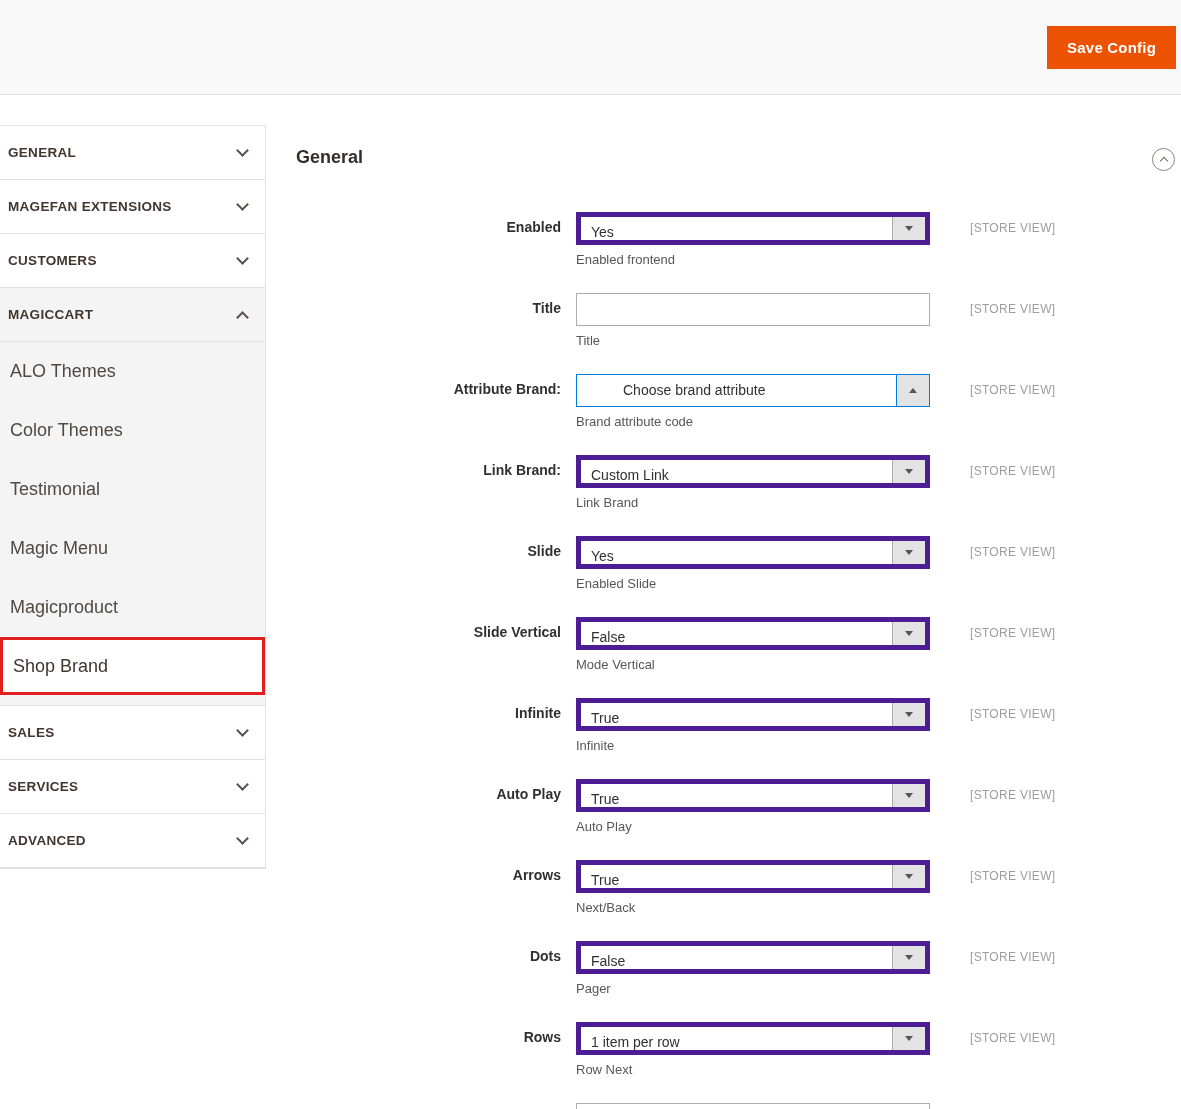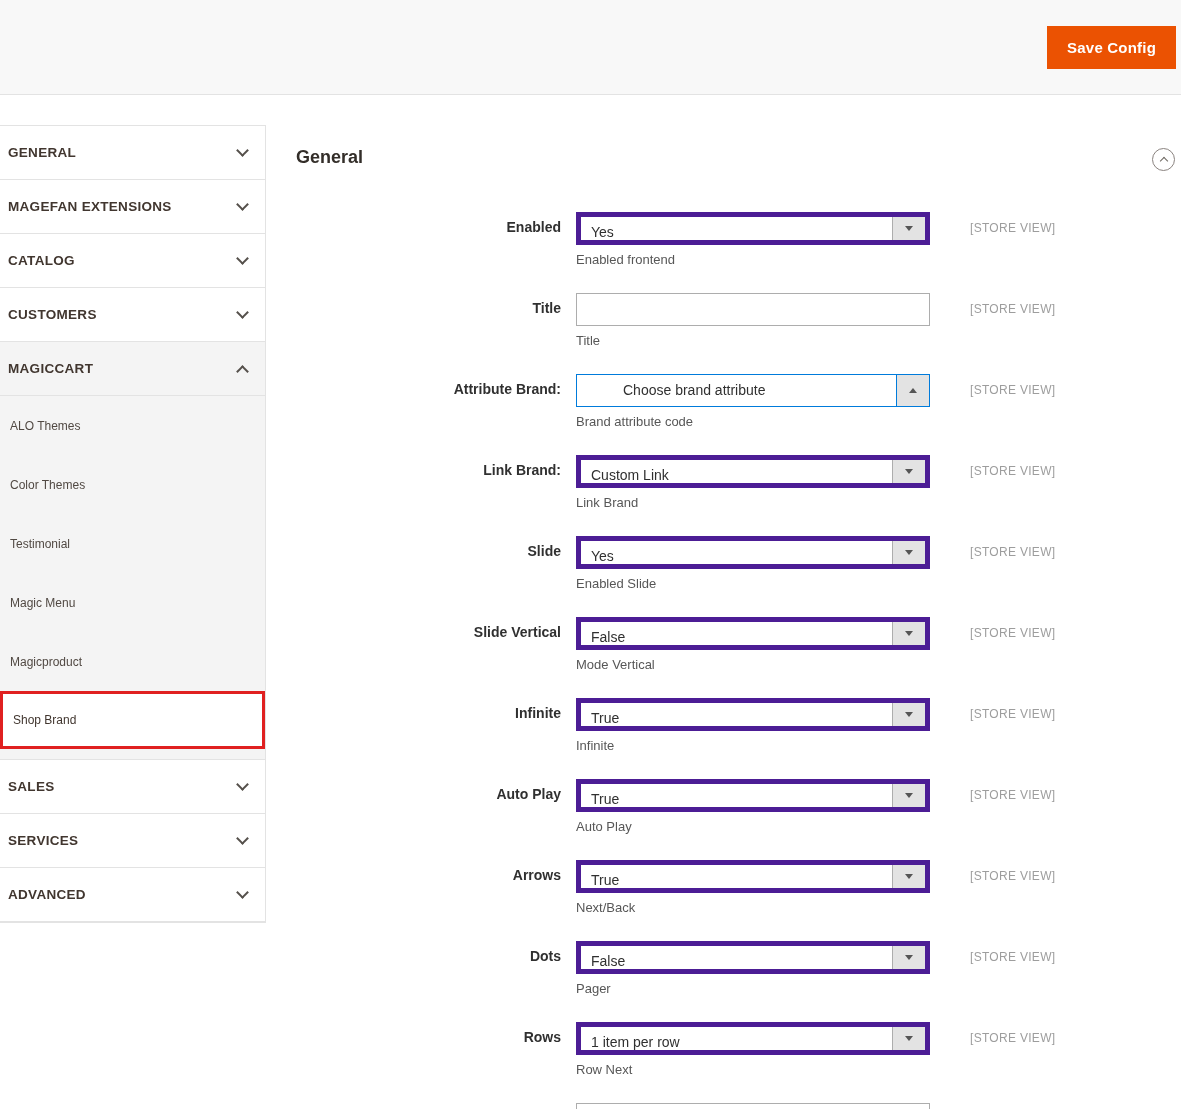--- a/index.html
+++ b/index.html
@@ -16,21 +16,21 @@
   
   .sidebar { position:absolute; left:0; top:125px; width:266px; background:#fff;
     border-top:1px solid #e3e3e3; border-right:1px solid #e3e3e3; border-bottom:1px solid #e3e3e3; }
   .sb-section { height:54px; display:flex; align-items:center; justify-content:space-between;
     padding:0 18px 0 8px; border-bottom:1px solid #e3e3e3; background:#fff; cursor:pointer; }
   .sb-section .sb-label { font-size:13.5px; font-weight:bold; color:#41362f; letter-spacing:.3px; }
   .sb-group.expanded .sb-section,
   .sb-group.expanded .sub-list { background:#f4f4f4; }
   .sub-list { padding-bottom:10px; border-bottom:1px solid #e3e3e3; }
   .sub-item { height:59px; display:flex; align-items:center; padding-left:10px;
-    font-size:12px; color:#514943; cursor:pointer; }
+    font-size:18px; color:#514943; cursor:pointer; }
   .sub-item.selected { background:#fff; font-weight:normal; color:#41362f;
     border:3px solid #e02020; height:58px; }
 
   .chev { display:inline-block; width:9px; height:9px;
     border-right:2px solid #55504b; border-bottom:2px solid #55504b; }
   .chev.down { transform:rotate(45deg); margin-top:-4px; }
   .chev.up   { transform:rotate(-135deg); margin-top:5px; }
 
   
   .main { position:absolute; left:296px; top:125px; width:885px; }
@@ -81,27 +81,20 @@
   </div>
 
   <div class="sb-group">
     <div class="sb-section">
       <span class="sb-label">MAGEFAN EXTENSIONS</span>
       <span class="chev down"></span>
     </div>
 
   </div>
 
-  <div class="sb-group">
-    <div class="sb-section">
-      <span class="sb-label">CATALOG</span>
-      <span class="chev down"></span>
-    </div>
-
-  </div>
 
   <div class="sb-group">
     <div class="sb-section">
       <span class="sb-label">CUSTOMERS</span>
       <span class="chev down"></span>
     </div>
 
   </div>
 
   <div class="sb-group expanded">

